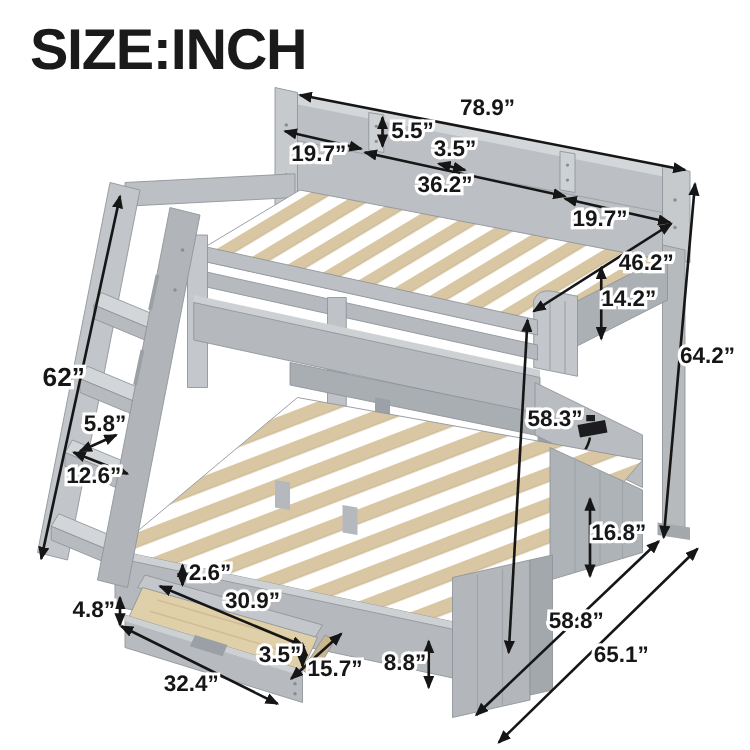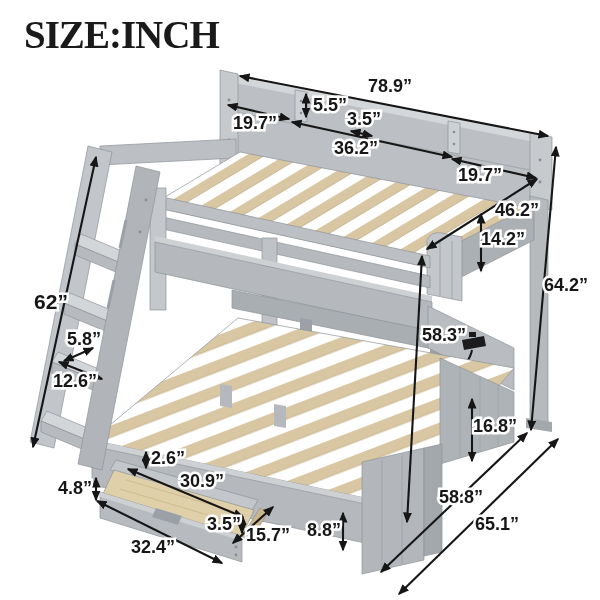--- a/index.html
+++ b/index.html
@@ -1,19 +1,19 @@
 <!DOCTYPE html>
 <html><head>
 <meta charset="utf-8">
 <style>
   html,body{margin:0;padding:0;background:#fff;}
   #canvas{position:relative;width:600px;height:600px;background:#fff;overflow:hidden;
           font-family:"Liberation Sans",sans-serif;}
-  #title{position:absolute;left:24px;top:12px;font-size:39px;font-weight:bold;
-         letter-spacing:-1px;color:#1a1a1a;white-space:nowrap;font-family:Liberation Serif, serif;}
+  #title{position:absolute;left:24px;top:12px;font-size:46px;font-weight:bold;
+         letter-spacing:-1px;color:#1a1a1a;white-space:nowrap;}
   svg{position:absolute;left:0;top:0;}
   .dim-line{stroke:#161616;stroke-width:2.1;fill:none;}
   .dim-label{font-family:"Liberation Sans",sans-serif;font-size:18px;font-weight:bold;
              fill:#161616;stroke:#ffffff;stroke-width:5px;paint-order:stroke;
              text-anchor:middle;dominant-baseline:middle;}
   .dim-label.big{font-size:21px;}
   .edge{stroke:#8e9499;stroke-width:0.7;}
   .groove{stroke:#a0a5aa;stroke-width:1;fill:none;}
 </style>
 </head>

